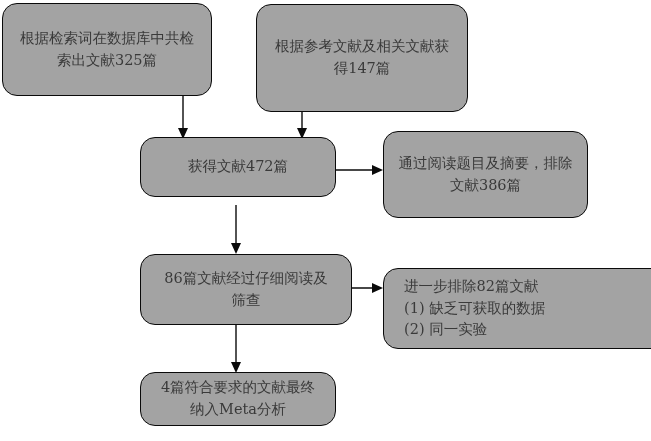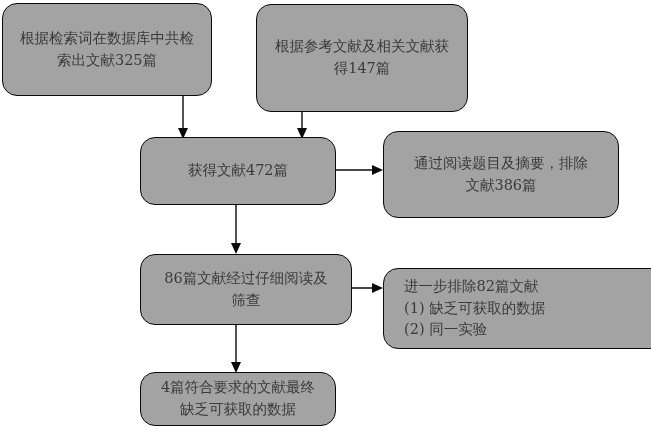--- a/index.html
+++ b/index.html
@@ -100,38 +100,38 @@
   <div class="node" style="left:2px; top:3px; width:210px; height:93px;">
     <span class="txt">根据检索词在数据库中共检
 索出文献325篇</span>
   </div>
 
   <div class="node" style="left:256px; top:4px; width:212px; height:108px;">
     <span class="txt">根据参考文献及相关文献获
 得147篇</span>
   </div>
 
-  <div class="node" style="left:140px; top:137px; width:196px; height:68px;">
+  <div class="node" style="left:140px; top:137px; width:196px; height:60px;">
     <span class="txt">获得文献472篇</span>
   </div>
 
-  <div class="node" style="left:383px; top:131px; width:236px; height:87px;">
+  <div class="node" style="left:383px; top:131px; width:205px; height:87px;">
     <span class="txt">通过阅读题目及摘要，排除
 文献386篇</span>
   </div>
 
   <div class="node" style="left:140px; top:254px; width:212px; height:71px;">
     <span class="txt">86篇文献经过仔细阅读及
 筛查</span>
   </div>
 
   <div class="node left-align" style="left:383px; top:268px; width:300px; height:81px;">
     <span class="txt">进一步排除82篇文献
   (1) 缺乏可获取的数据
   (2) 同一实验</span>
   </div>
 
   <div class="node" style="left:140px; top:372px; width:196px; height:54px;">
     <span class="txt">4篇符合要求的文献最终
-缺乏可获取的数据</span>
+纳入Meta分析</span>
   </div>
 
 </div>
 
 </body></html>

